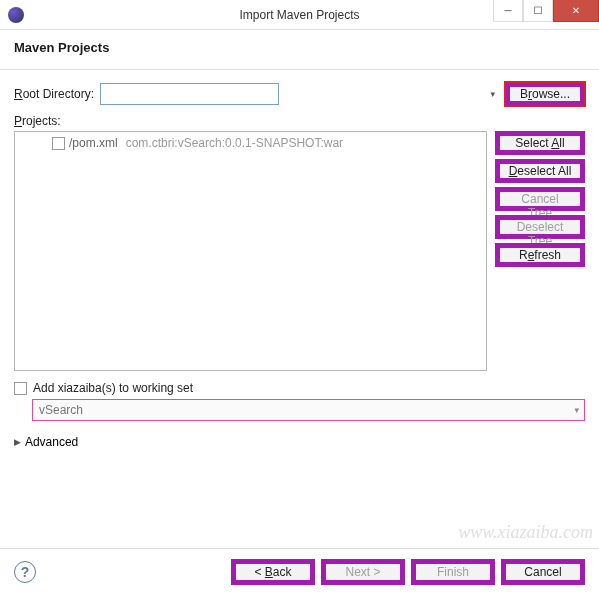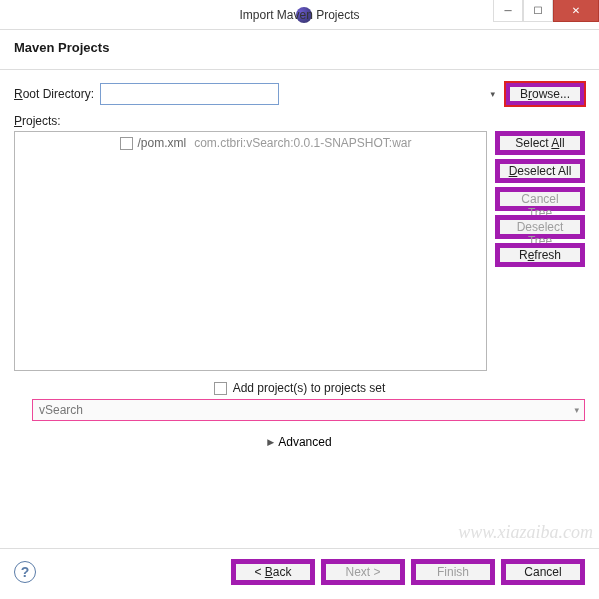--- a/index.html
+++ b/index.html
@@ -1,15 +1,15 @@
 <!DOCTYPE html>
 <html><head>
 <meta charset="utf-8">
 <style>
-* { box-sizing: border-box; font-family: "Segoe UI", Tahoma, sans-serif; font-size: 12px; justify-content: center; }
+* { box-sizing: border-box; font-family: "Segoe UI", Tahoma, sans-serif; font-size: 12px; }
 body { margin: 0; padding: 0; background: #fff; width: 599px; height: 599px; overflow: hidden; position: relative; }
 
 .titlebar { height: 30px; background: #fff; border-bottom: 1px solid #ddd; display: flex; align-items: center; position: relative; }
 .titlebar-icon { width: 16px; height: 16px; margin-left: 8px; background: radial-gradient(circle at 30% 30%, #6a5acd, #2f2f5f); border-radius: 50%; }
 .titlebar-title { position: absolute; left: 50%; transform: translateX(-50%); color: #333; }
 .winbtns { position: absolute; right: 0; top: 0; display: flex; height: 22px; }
 .winbtn { width: 30px; height: 22px; display: flex; align-items: center; justify-content: center; font-family: "Segoe UI Symbol", sans-serif; font-size: 10px; }
 .winbtn.min, .winbtn.max { background: #fff; color: #333; border: 1px solid #ddd; border-top: none; }
 .winbtn.close { background: #c94f44; color: #fff; border: 1px solid #b33b30; border-top: none; width: 46px; }
 
@@ -104,21 +104,21 @@
       <button class="btn"><span class="underline-char">D</span>eselect All</button>
       <button class="btn disabled">Cancel Tree</button>
       <button class="btn disabled">Deselect Tree</button>
       <button class="btn">R<span class="underline-char">e</span>fresh</button>
     </div>
   </div>
 
   <div class="workingset">
     <div class="ws-row">
       <span class="checkbox"></span>
-      <span class="lbl">Add project(s) to projects set</span>
+      <span class="lbl">Add xiazaiba(s) to working set</span>
     </div>
     <div class="ws-select">
       <div class="ws-select-wrap">
         <input class="ws-select-input" type="text" readonly="" value="vSearch" style="">
         <span class="ws-caret">▾</span>
       </div>
     </div>
   </div>
 
   <div class="advanced">

